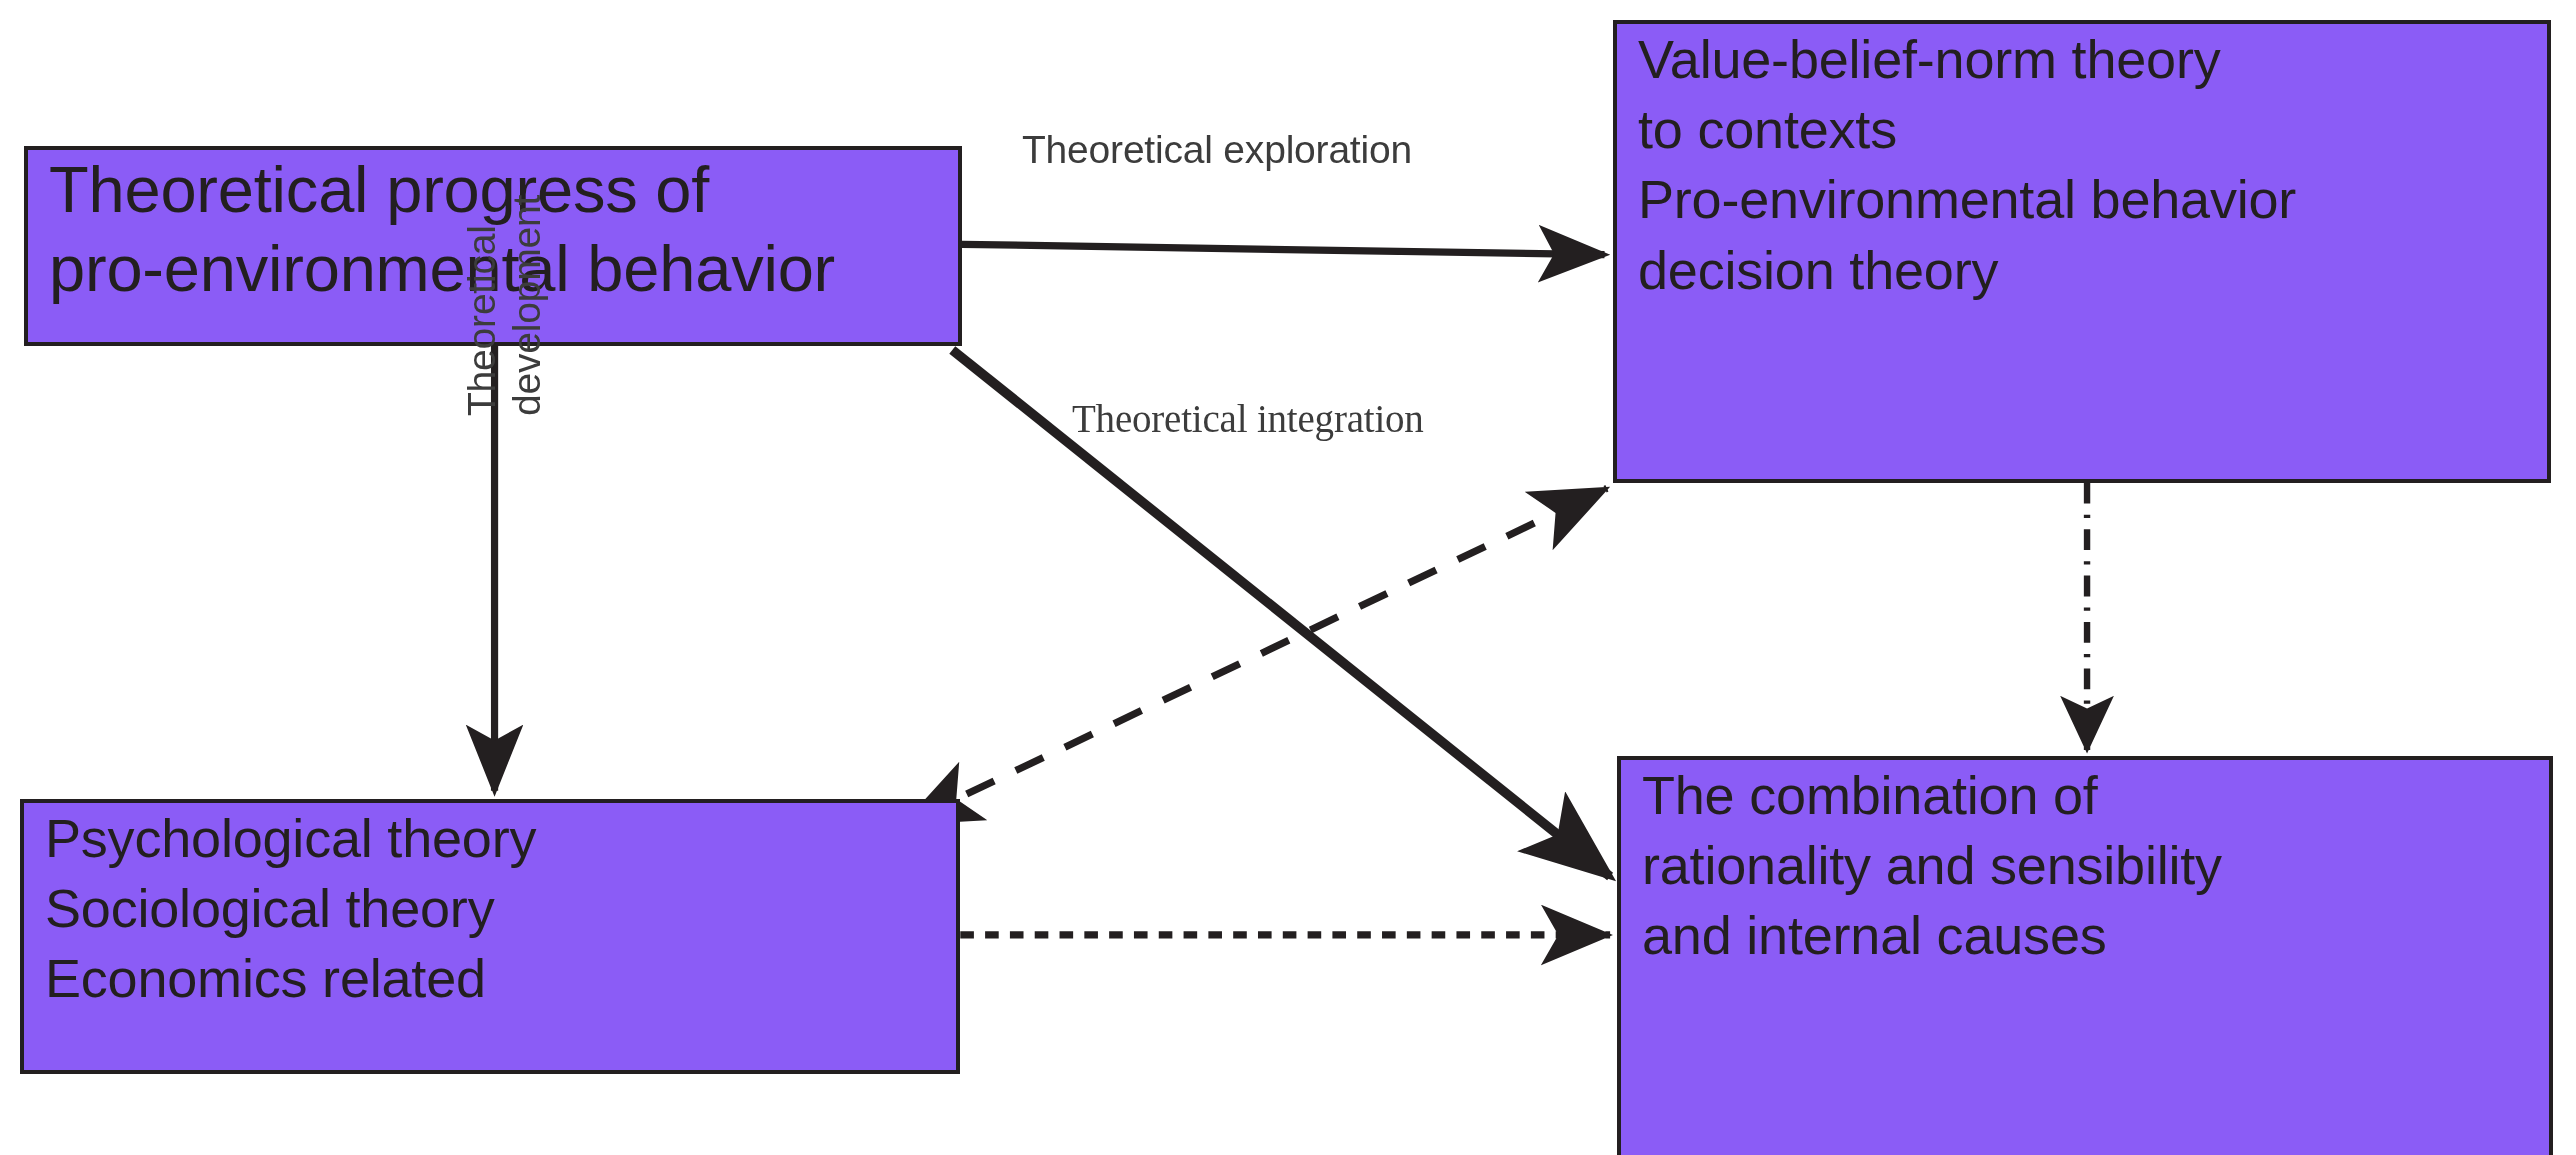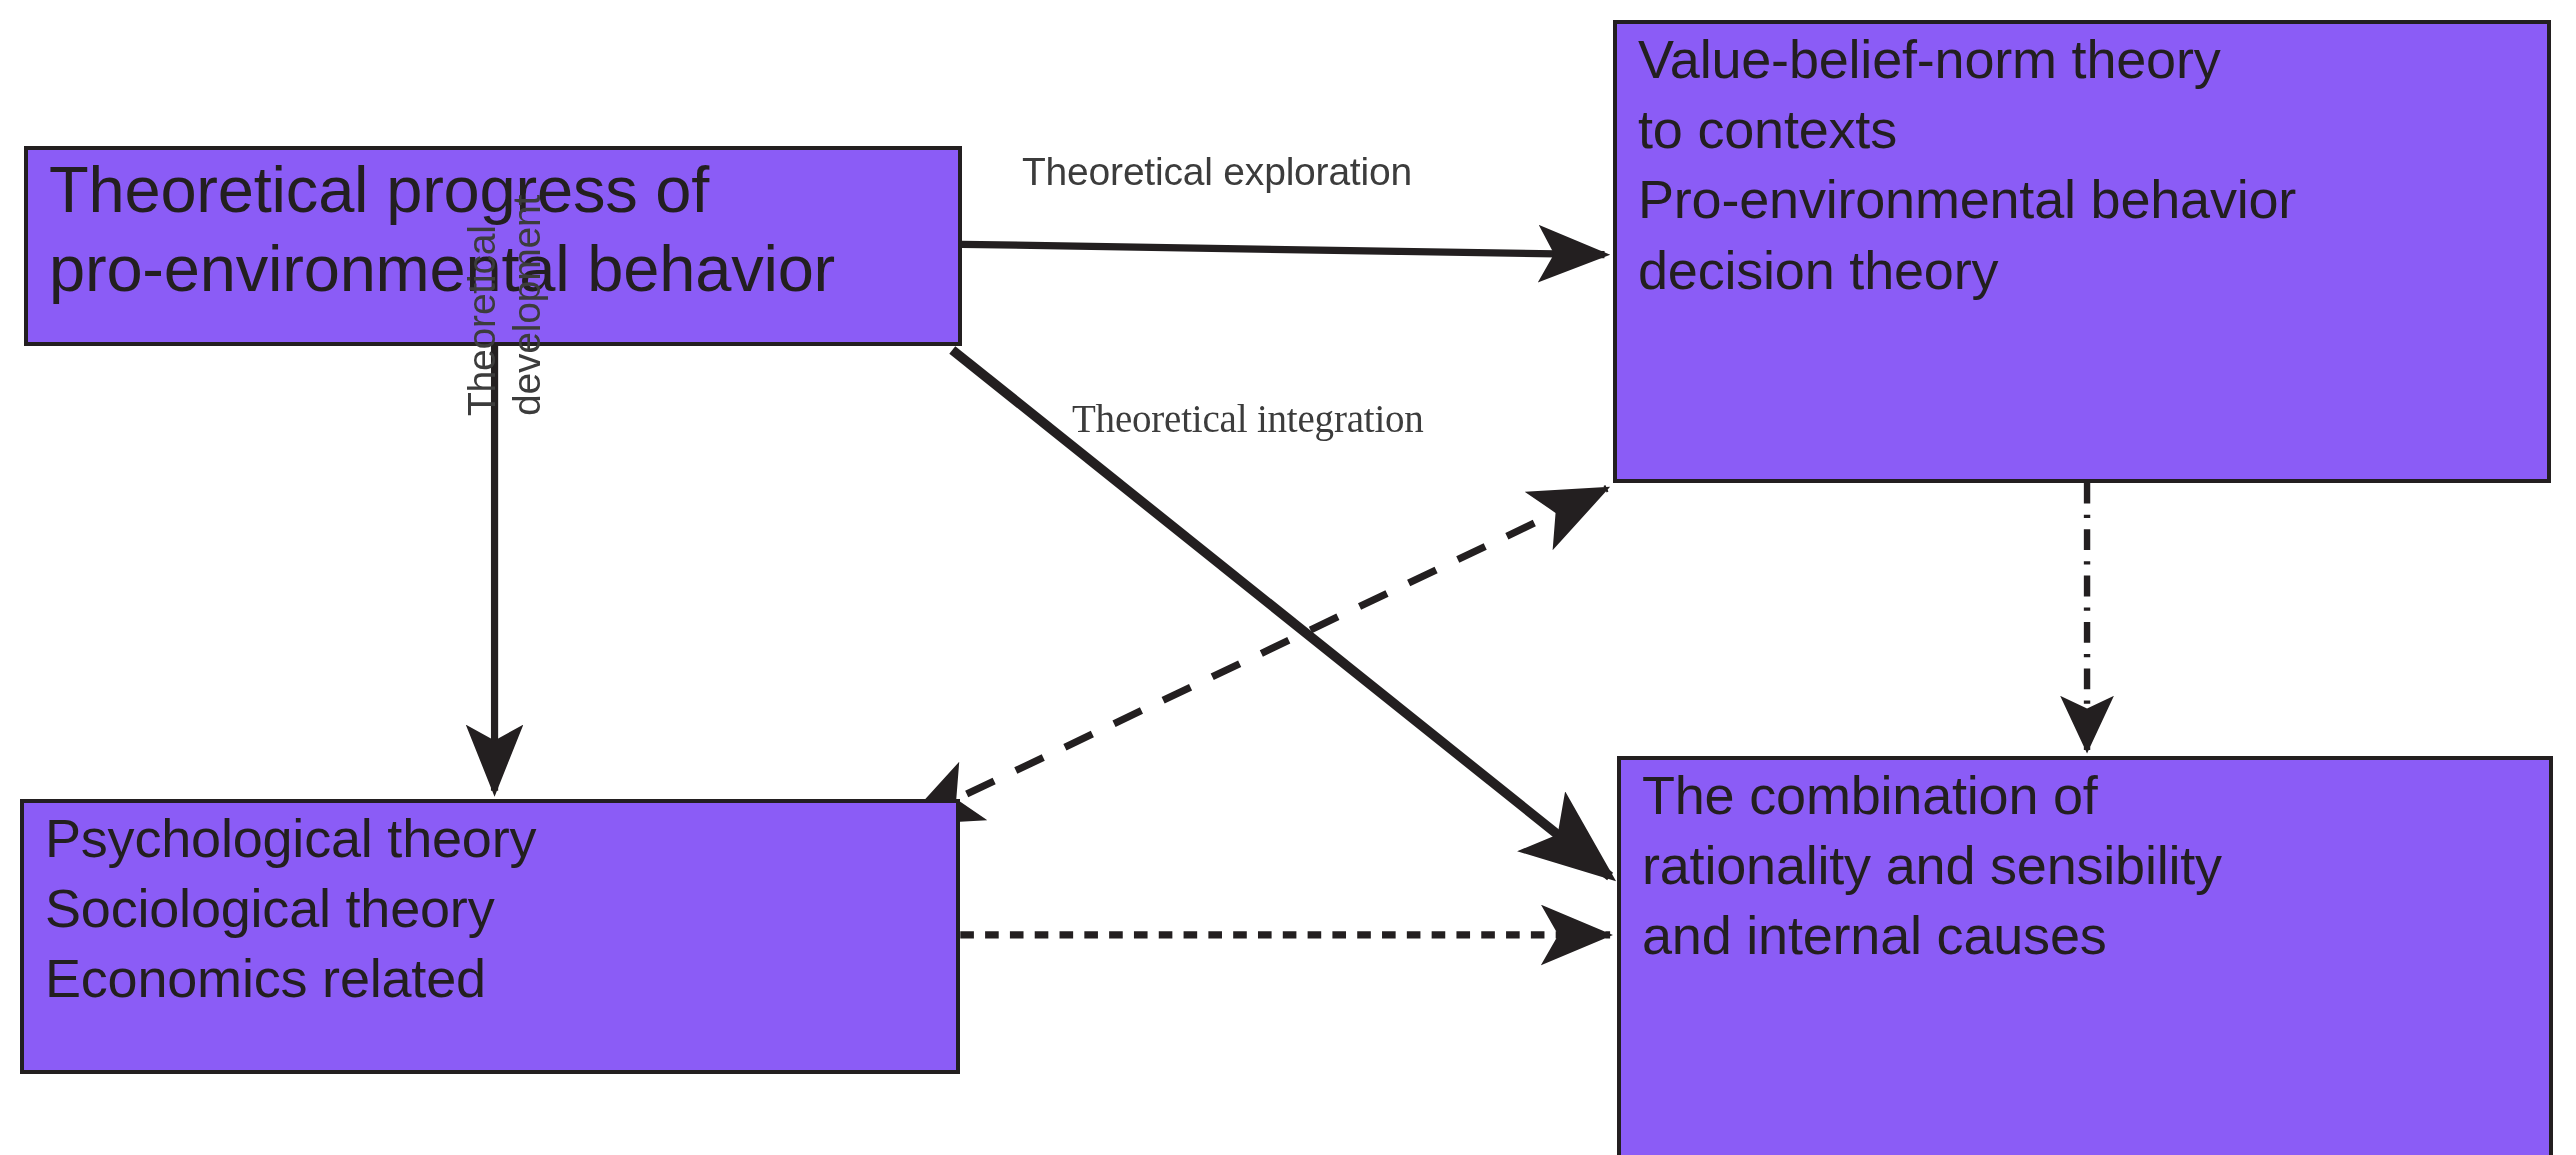--- a/index.html
+++ b/index.html
@@ -62,21 +62,21 @@
   #node-disciplines .line { font-size: 54px; line-height: 1.30; }
 
   
   .edge-label {
     position: absolute;
     font-size: 39px;
     color: #3c3c3c;
     white-space: nowrap;
     letter-spacing: -0.2px;
   }
-  #label-theoretical-exploration { left: 1022px; top: 150px; text-align: right; }
+  #label-theoretical-exploration { left: 1022px; top: 128px; text-align: right; }
   #label-theoretical-integration { left: 1072px; top: 396px; font-family: Liberation Serif, serif; }
   #label-theoretical-development {
     left: 460px;
     top: 416px;
     width: 336px;
     transform: rotate(-90deg);
     transform-origin: 0 0;
     text-align: left;
     line-height: 1.15;
     white-space: normal;

